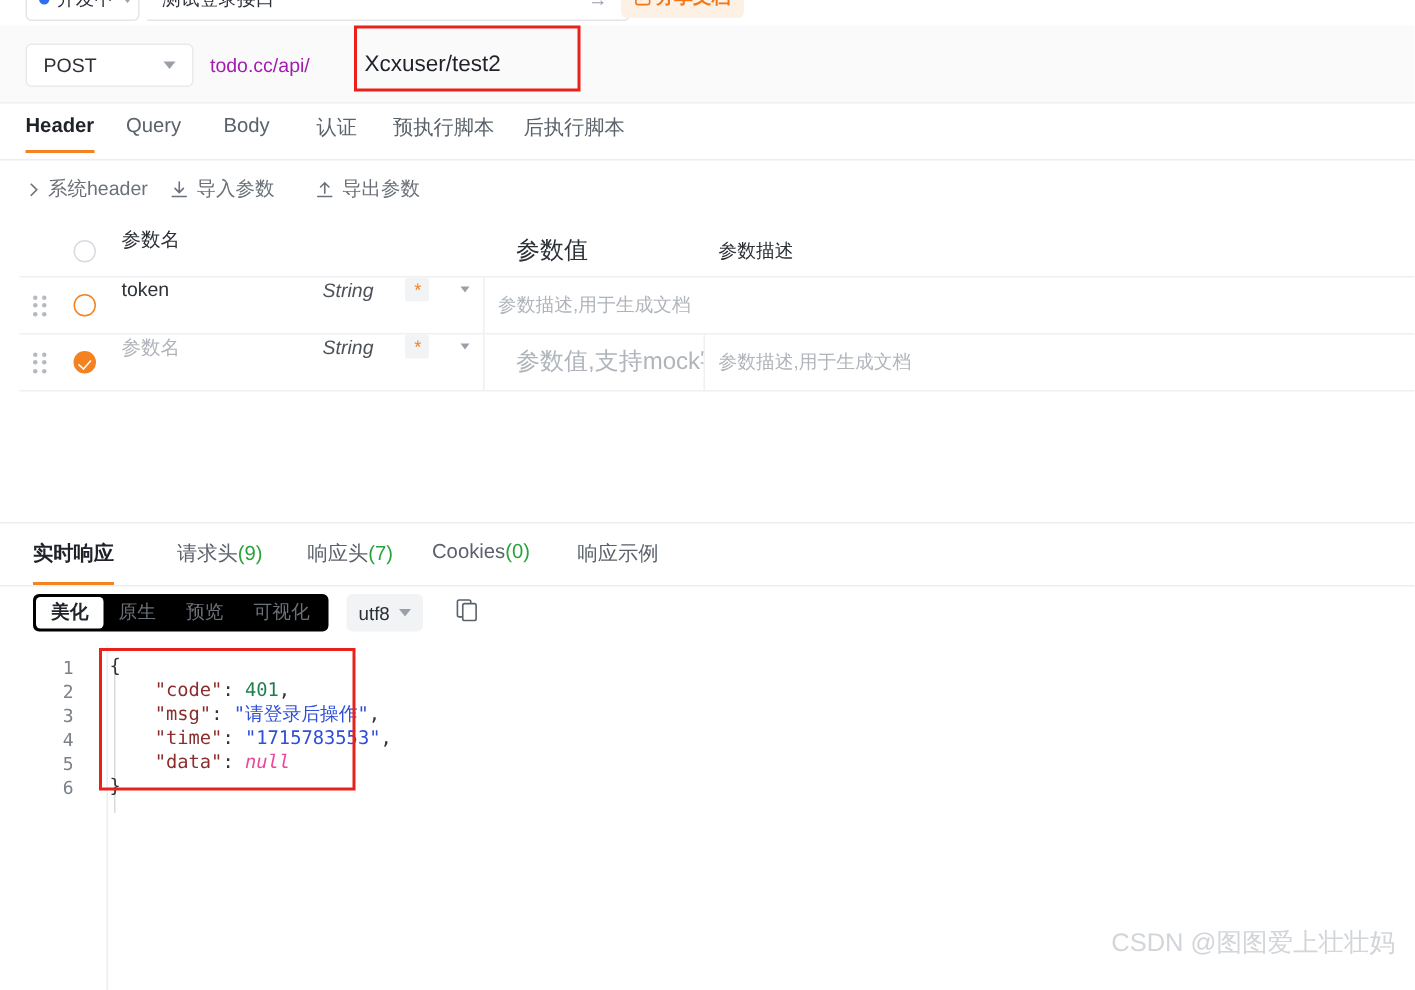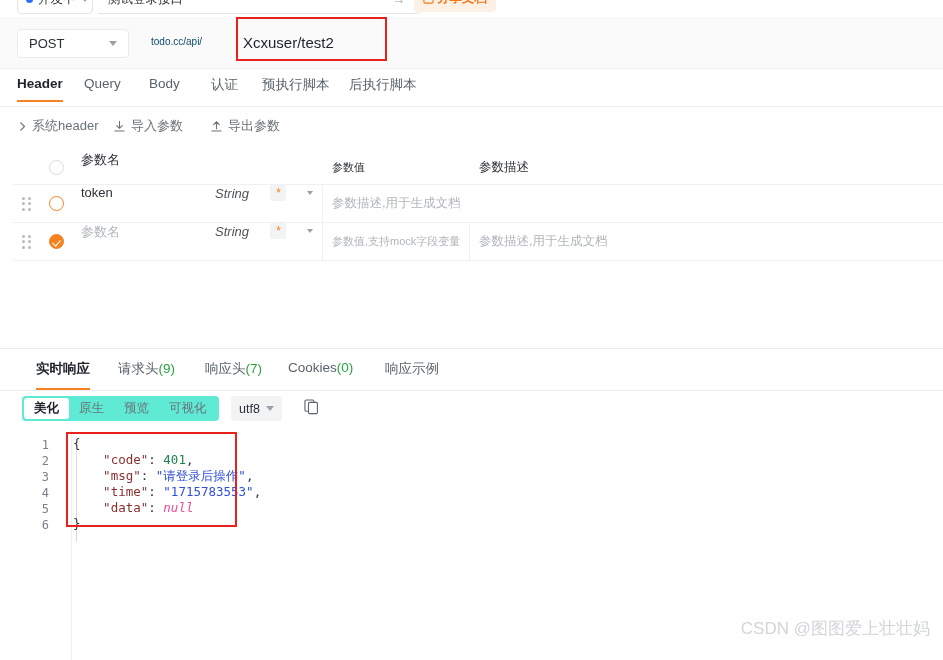--- a/index.html
+++ b/index.html
@@ -114,23 +114,23 @@
     box-sizing: border-box;
     display: flex;
     align-items: center;
     padding: 0 11px;
     font-size: 13px;
     color: #2b2f36;
   }
   .method-box .chev { margin-left: auto; }
   .url-host {
     position: absolute;
-    left: 151px; top: 36px;
-    font-size: 10px;
-    color: #0c4a6e;
+    left: 140px; top: 36px;
+    font-size: 13px;
+    color: #a21caf;
     white-space: nowrap;
   }
   .url-path {
     position: absolute;
     left: 243px; top: 34px;
     font-size: 15px;
     color: #1f2329;
     white-space: nowrap;
   }
   .anno-url {
@@ -296,21 +296,21 @@
     flex: none;
     display: flex;
     align-items: center;
     padding-left: 9px;
     box-sizing: border-box;
     border-right: 1px solid #eef0f2;
     height: 100%;
     overflow: hidden;
   }
   .trow.head .c-val { border-right: none; }
-  .vtxt { font-size: 11px; color: #2b2f36; white-space: nowrap; }
+  .vtxt { font-size: 16px; color: #2b2f36; white-space: nowrap; margin-left: 12px; }
   .vtxt.ph { color: #b0b5bb; }
   .c-desc {
     flex: 1;
     display: flex;
     align-items: center;
     padding-left: 9px;
     box-sizing: border-box;
     height: 100%;
   }
   .dtxt { font-size: 12.5px; color: #2b2f36; }
@@ -349,21 +349,21 @@
   
   .v-toolbar {
     position: absolute;
     left: 0; top: 390px;
     width: 943px; height: 36px;
   }
   .seg {
     position: absolute;
     left: 22px; top: 6px;
     height: 25px;
-    background: #5eead4;
+    background: #000000;
     border-radius: 4px;
     display: flex;
     align-items: center;
     padding: 2px;
     box-sizing: border-box;
   }
   .seg-item {
     height: 21px;
     padding: 0 10px;
     display: flex;
@@ -593,21 +593,21 @@
     </div>
     <div class="c-desc">
       <span class="dtxt ph">参数描述,用于生成文档</span>
     </div>
   </div>
 
 </div>
 
 <div class="res-sec">
   <div class="res-tabs">
-    <div class="rtab active" style="left:36px;text-align:right;"><span>实时响应</span></div>
+    <div class="rtab active" style="left:22px;text-align:right;"><span>实时响应</span></div>
     <div class="rtab" style="left:118px;"><span>请求头</span><span class="cnt-green">(9)</span></div>
     <div class="rtab" style="left:205px;"><span>响应头</span><span class="cnt-green">(7)</span></div>
     <div class="rtab" style="left:288px;"><span>Cookies</span><span class="cnt-green">(0)</span></div>
     <div class="rtab" style="left:385px;"><span>响应示例</span></div>
   </div>
 </div>
 
 <div class="v-toolbar">
   <div class="seg">
     <span class="seg-item on">美化</span>

